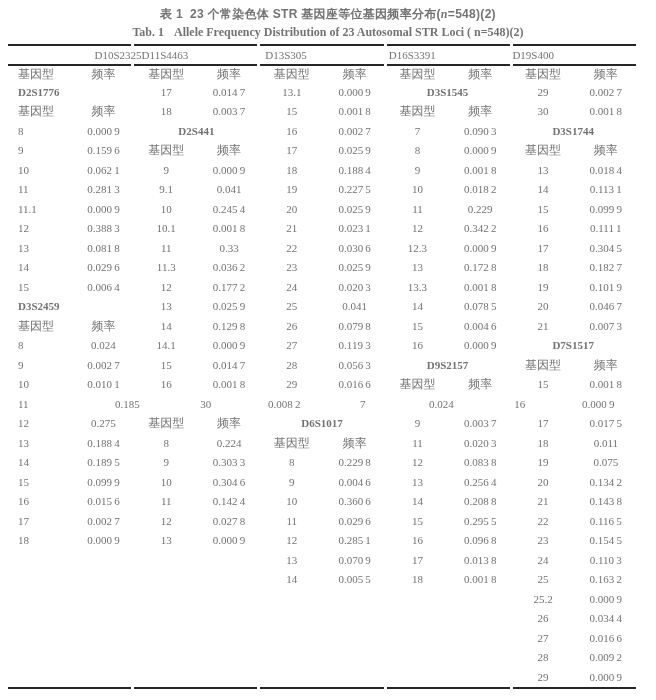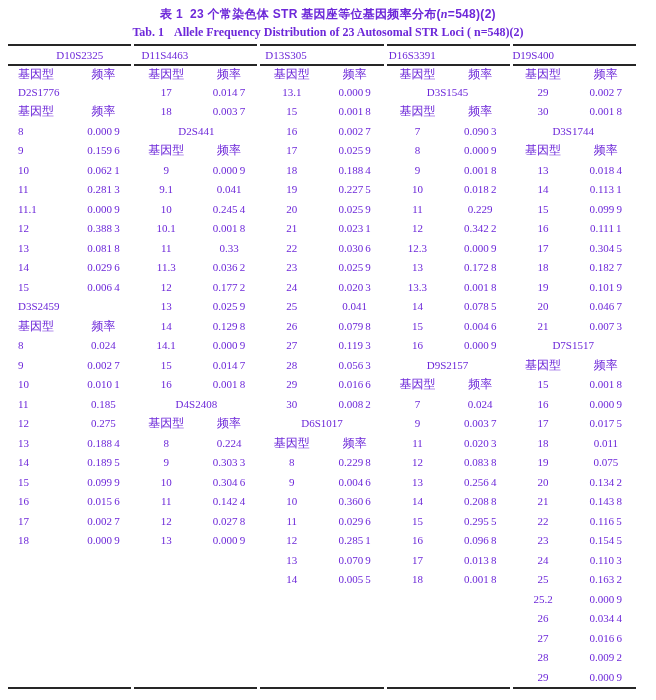--- a/index.html
+++ b/index.html
@@ -1,20 +1,20 @@
 <!DOCTYPE html>
 <html><head>
 <meta charset="utf-8">
 <style>
   * { margin:0; padding:0; box-sizing:border-box; }
   html, body { background:#ffffff; }
   .page {
     width:656px; height:700px;
     background:#ffffff;
-    color:#6d28d9;
+    color:#737373;
     font-family:"Liberation Serif", serif;
     overflow:hidden;
     position:relative;
     border-radius:31px;
   }
   .caption { text-align:center; padding-top:7px; }
   .cap-zh {
     font-family:"Liberation Sans", sans-serif;
     font-weight:bold; font-size:12px; letter-spacing:0.3px; line-height:14px;
   }
@@ -31,32 +31,32 @@
   .rule { display:flex; gap:3px; }
   .rule i { flex:1; background:#262626; display:block; }
   .rule.thick { height:2px; }
   .rule.thin { height:1.5px; }
 
   .hrow { display:flex; }
   .locus-row { height:18px; }
   .locus-row .hcell {
     flex:1; text-align:left; font-size:11px; line-height:18px;
   }
-  .locus-row .hcell.first { text-align:center; padding-left:10px; }
+  .locus-row .hcell.first { text-align:right; padding-left:10px; }
 
   .subhead-row { height:17px; }
   .group { flex:1; display:flex; min-width:0; }
   .gcell { width:52%; text-align:center; font-size:11px; line-height:inherit; }
   .fcell { width:48%; text-align:center; font-size:11px; line-height:inherit; }
   .zh { font-size:12px; }
   .group.first .gcell { text-align:left; padding-left:10px; }
   .subhead-row { line-height:17px; }
 
   .tbody .trow { display:flex; height:19.5px; line-height:19.5px; }
-  .locus-cell { width:100%; text-align:center; font-size:11px; line-height:inherit; }
+  .locus-cell { width:100%; text-align:center; font-size:11px; line-height:inherit;font-weight:bold; }
   .group.first .locus-cell { text-align:left; padding-left:10px; }
 </style>
 </head>
 <body>
 
 <div class="page">
 
   <div class="caption">
     <div class="cap-zh">
       <span class="cap-label">表 1</span><span>23 个常染色体 STR 基因座等位基因频率分布(</span><span class="it">n</span><span>=548)(2)</span>
@@ -460,23 +460,20 @@
             <div class="gcell">15</div>
             <div class="fcell">0.001 8</div>
           </div>
         </div>
         <div class="trow">
           <div class="group first">
             <div class="gcell">11</div>
             <div class="fcell">0.185</div>
           </div>
           <div class="group">
-            <div class="locus-cell">D4S2408</div>
-          </div>
-          <div class="group">
             <div class="gcell">30</div>
             <div class="fcell">0.008 2</div>
           </div>
           <div class="group">
             <div class="gcell">7</div>
             <div class="fcell">0.024</div>
           </div>
           <div class="group">
             <div class="gcell">16</div>
             <div class="fcell">0.000 9</div>

